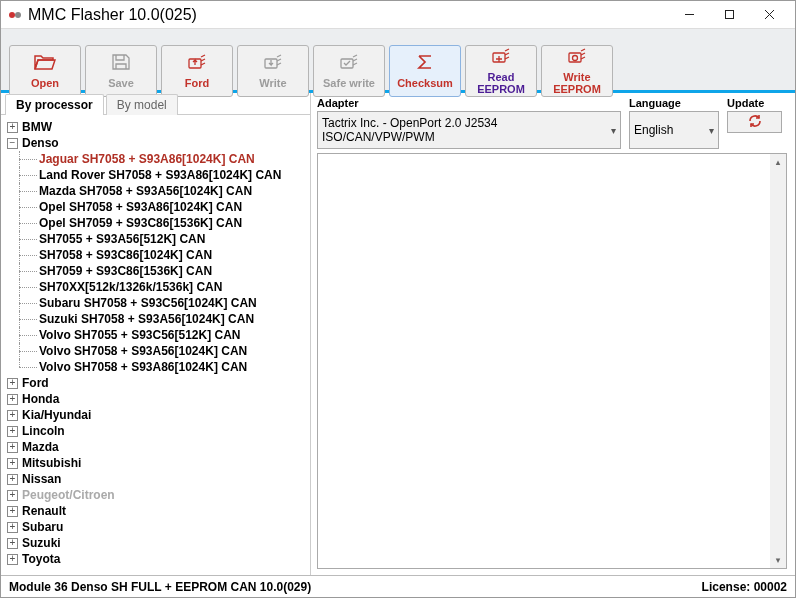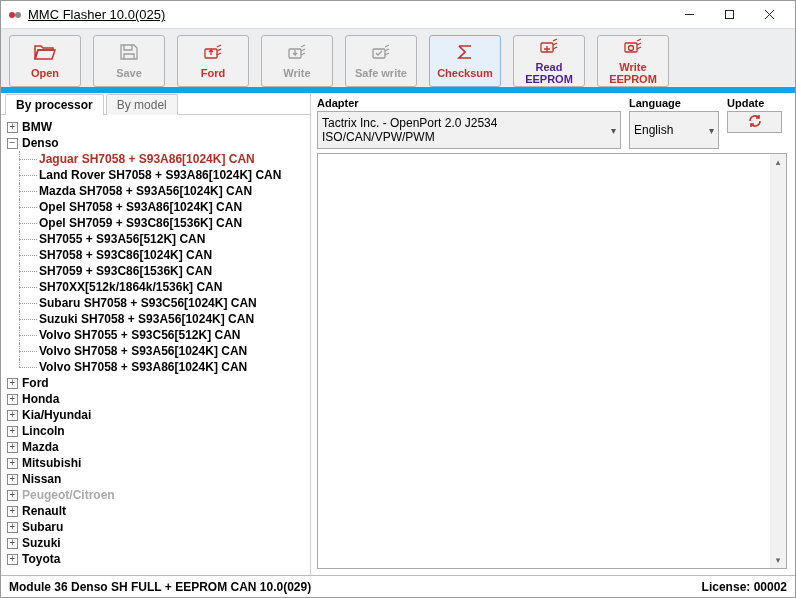--- a/index.html
+++ b/index.html
@@ -1,23 +1,23 @@
 <!DOCTYPE html>
 <html><head>
 <meta charset="utf-8">
 <style>
   * { box-sizing: border-box; margin: 0; padding: 0; font-family: "Segoe UI", Tahoma, Arial, sans-serif; font-size: 12px; }
   body { background: #fff; width: 796px; height: 598px; border: 1px solid #999; overflow: hidden; display: flex; flex-direction: column; }
   .titlebar { height: 28px; background: #fff; display: flex; align-items: center; padding: 0 6px; border-bottom: 1px solid #ddd; }
   .titlebar .app-icon { width: 16px; height: 16px; margin-right: 5px; }
-  .titlebar .title-text { flex: 1; font-size: 13px; text-decoration: underline; }
+  .titlebar .title-text { flex: 1; font-size: 16px; }
   .winbtns { display: flex; }
   .winbtn { width: 40px; height: 27px; display: flex; align-items: center; justify-content: center; }
   .winbtn svg { width: 11px; height: 11px; }
-  .toolbar { height: 64px; background: #eceef0; display: flex; gap: 12px; padding: 6px 8px; border-bottom: 6px solid #0ea5e9; }
+  .toolbar { height: 64px; background: #eceef0; display: flex; gap: 4px; padding: 16px 8px; border-bottom: 3px solid #0ea5e9; }
   .tbtn { width: 72px; height: 52px; background: #f1f1f1; border: 1px solid #b5b5b5; border-radius: 3px; display: flex; flex-direction: column; align-items: center; justify-content: center; gap: 3px; font-weight: 700; }
   .tbtn.disabled { color: #9c9c9c; }
   .tbtn.active { border: 1px solid #8cb3e0; background: #e6f0fb; color: #c3332b; }
   .tbtn .tlabel { font-size: 11px; text-align: center; line-height: 1.1; }
   .midrow { display: flex; flex: 1; overflow: hidden; }
   .leftpane { width: 310px; border-right: 1px solid #ccc; display: flex; flex-direction: column; }
   .tabs { height: 22px; display: flex; border-bottom: 1px solid #ccc; padding-left: 4px; }
   .tab { padding: 3px 10px; border: 1px solid #ccc; border-bottom: none; background: #fff; margin-right: 2px; border-radius: 2px 2px 0 0; font-weight: 700; position: relative; top: 1px; }
   .tab.inactive { background: #f4f4f4; color: #666; font-weight: 400; }
   .tree { flex: 1; overflow: auto; padding: 4px 4px 4px 6px; font-size: 12px; }
@@ -179,21 +179,21 @@
         <div class="tnode" style="padding-left: 8px;">
           <span class="conn"></span>
           <span class="tlabel2">SH7058 + S93C86[1024K] CAN</span>
         </div>
         <div class="tnode" style="padding-left: 8px;">
           <span class="conn"></span>
           <span class="tlabel2">SH7059 + S93C86[1536K] CAN</span>
         </div>
         <div class="tnode" style="padding-left: 8px;">
           <span class="conn"></span>
-          <span class="tlabel2">SH70XX[512k/1864k/1536k] CAN</span>
+          <span class="tlabel2">SH70XX[512k/1326k/1536k] CAN</span>
         </div>
         <div class="tnode" style="padding-left: 8px;">
           <span class="conn"></span>
           <span class="tlabel2">Subaru SH7058 + S93C56[1024K] CAN</span>
         </div>
         <div class="tnode" style="padding-left: 8px;">
           <span class="conn"></span>
           <span class="tlabel2">Suzuki SH7058 + S93A56[1024K] CAN</span>
         </div>
         <div class="tnode" style="padding-left: 8px;">

